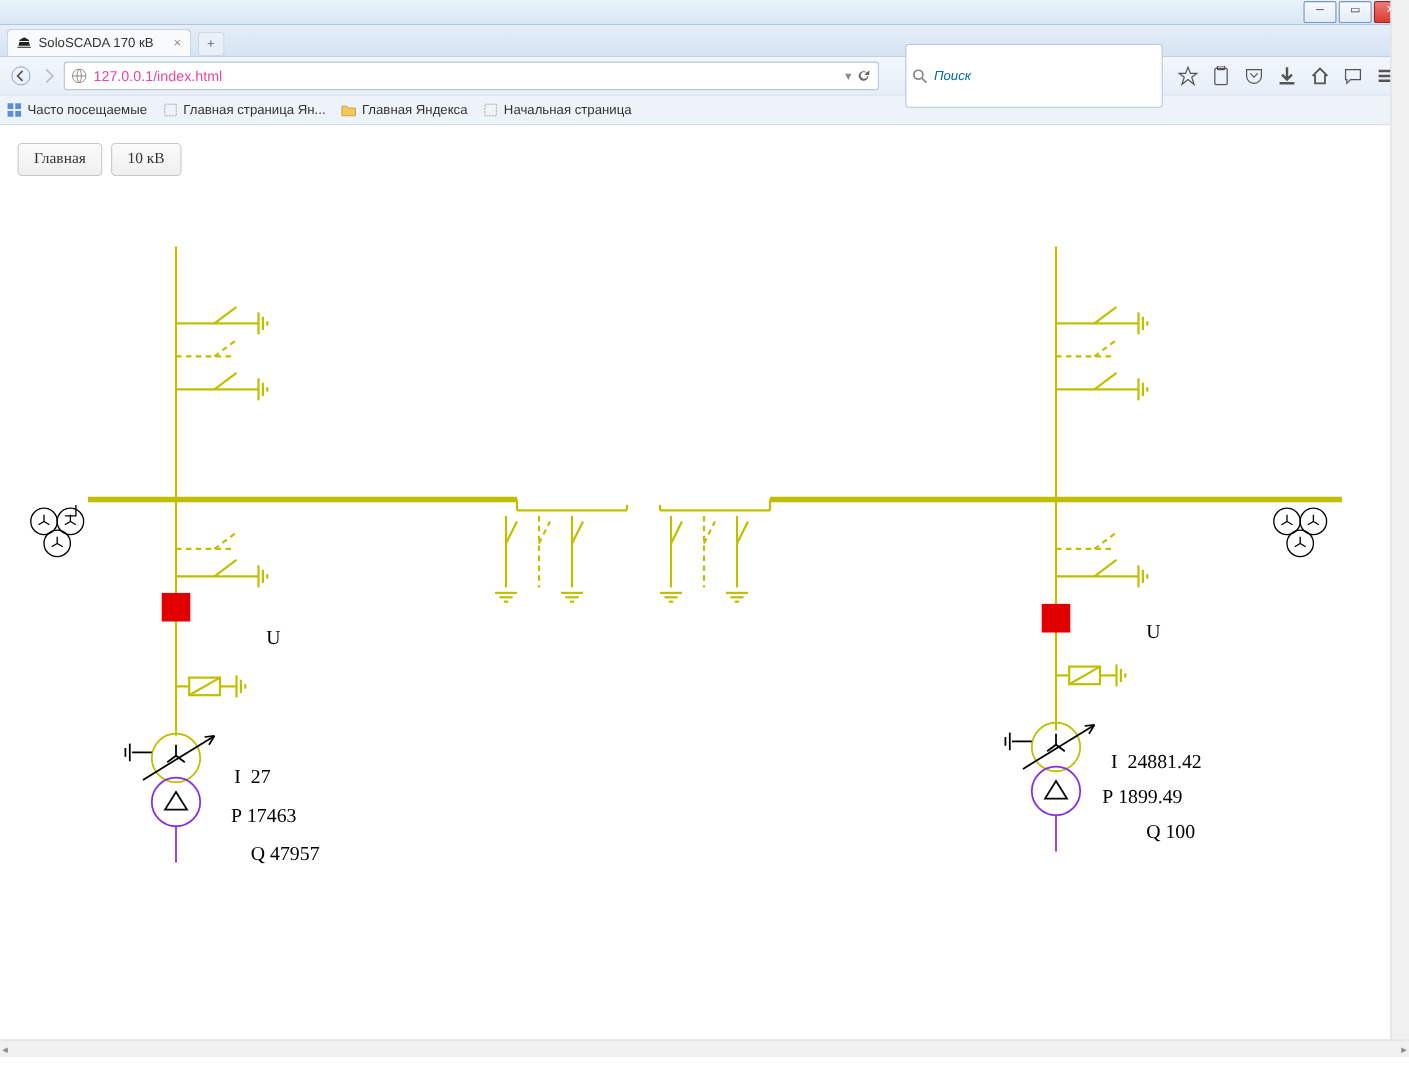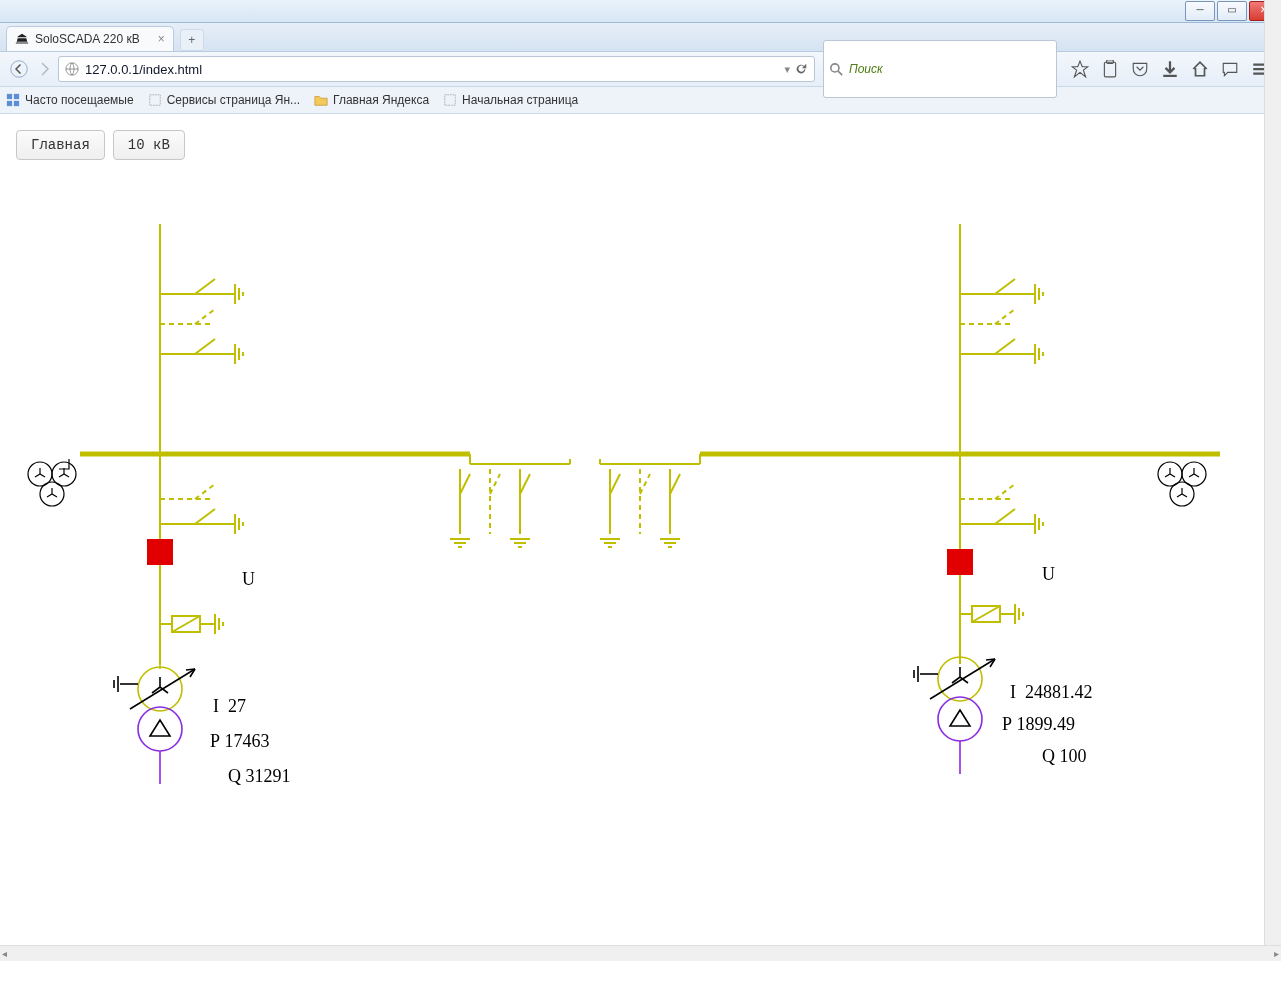--- a/index.html
+++ b/index.html
@@ -9,32 +9,32 @@
   .tabstrip{display:flex;align-items:flex-end;height:28px;background:linear-gradient(#e6eef8,#d5e3f2);padding-left:6px;border-bottom:1px solid #b8cbe0;}
   .tab{display:flex;align-items:center;height:24px;background:#f8fafc;border:1px solid #b8cbe0;border-bottom:none;border-radius:5px 5px 0 0;padding:0 8px;font-size:12px;color:#333;max-width:200px;}
   .tab .favicon{width:14px;height:14px;margin-right:6px;color:#222;}
   .tab .x{margin-left:18px;color:#888;font-size:12px;}
   .newtab{width:22px;height:20px;margin-left:6px;color:#666;text-align:center;line-height:20px;border:1px solid #cdd9e6;border-radius:3px;background:#e9f0f8;}
   .navbar{display:flex;align-items:center;height:34px;background:linear-gradient(#f3f7fc,#e6eef8);border-bottom:1px solid #c9d8e8;padding:0 6px;}
   .nav-icon{width:18px;height:18px;margin:0 4px;color:#555;}
   .nav-icon.disabled{opacity:.35;}
   .url-box{flex:1;height:24px;border:1px solid #b8c6d6;border-radius:3px;background:#fff;display:flex;align-items:center;padding:0 6px;color:#555;font-size:13px;}
   .url-box .site-icon{width:14px;height:14px;margin-right:6px;}
-  .url-box .url-txt{flex:1;color:#0f172a;}
+  .url-box .url-txt{flex:1;color:#ec4899;}
   .url-box .ctrl{color:#888;margin-left:4px;font-size:11px;}
-  .search-box{width:220px;height:24px;border:1px solid #b8c6d6;border-radius:3px;background:#fff;display:flex;align-items:center;padding:16px 6px;margin-left:8px;color:#4d7c0f;font-style:italic;}
+  .search-box{width:220px;height:24px;border:1px solid #b8c6d6;border-radius:3px;background:#fff;display:flex;align-items:center;padding:16px 6px;margin-left:24px;color:#0369a1;font-style:italic;}
   .search-box svg{margin-right:6px;}
   .tool-icons{display:flex;align-items:center;margin-left:8px;}
   .tool-icons .ti{width:18px;height:18px;margin:0 6px;color:#555;}
   .bmbar{display:flex;align-items:center;height:26px;background:#eef3fa;border-bottom:1px solid #cdd9e6;padding:0 6px;font-size:12px;color:#333;}
   .bm{display:flex;align-items:flex-start;margin-right:14px;}
   .bm .bi{width:14px;height:14px;margin-right:5px;}
   .content{position:relative;height:870px;overflow:auto;background:#fff;padding:10px;}
   .btnrow{display:flex;gap:8px;margin:6px 0 4px 6px;}
-  .pbtn{height:30px;padding:0 14px;border:1px solid #c7c7c7;border-radius:4px;background:linear-gradient(#fbfbfb,#efefef);color:#333;font-size:14px;font-family:Liberation Mono, monospace;}
+  .pbtn{height:30px;padding:0 14px;border:1px solid #c7c7c7;border-radius:4px;background:linear-gradient(#fbfbfb,#efefef);color:#333;font-size:14px;font-family:Liberation Serif, serif;}
   .scada{position:relative;width:1220px;height:650px;}
   .scada svg{position:absolute;top:0;left:0;}
   .breaker{position:absolute;width:26px;height:26px;background:#e00000;}
   .meas{position:absolute;font-family:"Times New Roman",serif;font-size:18px;color:#000;}
   .vscroll{position:absolute;top:0;right:0;width:16px;height:100%;background:#f0f0f0;border-left:1px solid #ddd;}
   .hscroll{position:absolute;bottom:0;left:0;height:16px;width:100%;background:#f0f0f0;border-top:1px solid #ddd;display:flex;justify-content:space-between;align-items:center;color:#888;font-size:10px;padding:0 2px;box-sizing:border-box;}
   .page{position:relative;height:961px;}
 </style>
 </head>
 <body>
@@ -45,21 +45,21 @@
     <div class="wc-btn">─</div>
     <div class="wc-btn">▭</div>
     <div class="wc-btn wc-close">✕</div>
   </div>
 
   <div class="tabstrip">
     <div class="tab">
       <svg class="favicon" viewBox="0 0 16 16">
           <path fill="currentColor" d="M8 2l5 3v1H3V5l5-3zM3 7h10l1 4H2l1-4zm-2 5h14v1H1v-1z"></path>
         </svg>
-      <span>SoloSCADA 220 кВ</span>
+      <span>SoloSCADA 170 кВ</span>
       <span class="x">×</span>
     </div>
     <div class="newtab">+</div>
   </div>
 
   <div class="navbar">
     <svg class="nav-icon" viewBox="0 0 24 24">
         <circle cx="12" cy="12" r="11" fill="none" stroke="#7a96b8"></circle>
         <path d="M14 6l-6 6 6 6" fill="none" stroke="#555" stroke-width="2"></path>
       </svg>
@@ -118,21 +118,21 @@
           <rect x="9" y="1" width="6" height="6" fill="#5a8fd6"></rect>
           <rect x="1" y="9" width="6" height="6" fill="#5a8fd6"></rect>
           <rect x="9" y="9" width="6" height="6" fill="#5a8fd6"></rect>
         </svg>
       <span>Часто посещаемые</span>
     </div>
     <div class="bm">
       <svg class="bi" viewBox="0 0 16 16">
           <rect x="2" y="2" width="12" height="12" fill="none" stroke="#aaa" stroke-dasharray="2 1"></rect>
         </svg>
-      <span>Сервисы страница Ян...</span>
+      <span>Главная страница Ян...</span>
     </div>
     <div class="bm">
       <svg class="bi" viewBox="0 0 16 16">
           <path d="M1 4h5l2 2h7v8H1z" fill="#f4c959" stroke="#caa040"></path>
         </svg>
       <span>Главная Яндекса</span>
     </div>
     <div class="bm">
       <svg class="bi" viewBox="0 0 16 16">
           <rect x="2" y="2" width="12" height="12" fill="none" stroke="#aaa" stroke-dasharray="2 1"></rect>
@@ -315,21 +315,21 @@
       </svg>
 
       <div class="breaker" style="left:137px;top:375px"></div>
       <div class="breaker" style="left:937px;top:385px"></div>
 
       <div class="meas" style="left:232px;top:405px">U</div>
       <div class="meas" style="left:1032px;top:400px">U</div>
 
       <div class="meas" style="left:203px;top:532px"><span>I</span>&nbsp;&nbsp;<span>27</span></div>
       <div class="meas" style="left:200px;top:567px"><span>P</span>&nbsp;<span>17463</span></div>
-      <div class="meas" style="left:218px;top:602px"><span>Q</span>&nbsp;<span>31291</span></div>
+      <div class="meas" style="left:218px;top:602px"><span>Q</span>&nbsp;<span>47957</span></div>
 
       <div class="meas" style="left:1000px;top:518px"><span>I</span>&nbsp;&nbsp;<span>24881.42</span></div>
       <div class="meas" style="left:992px;top:550px"><span>P</span>&nbsp;<span>1899.49</span></div>
       <div class="meas" style="left:1032px;top:582px"><span>Q</span>&nbsp;<span>100</span></div>
     </div>
   </div>
 
   <div class="vscroll"></div>
   <div class="hscroll">
       <span>◂</span>

